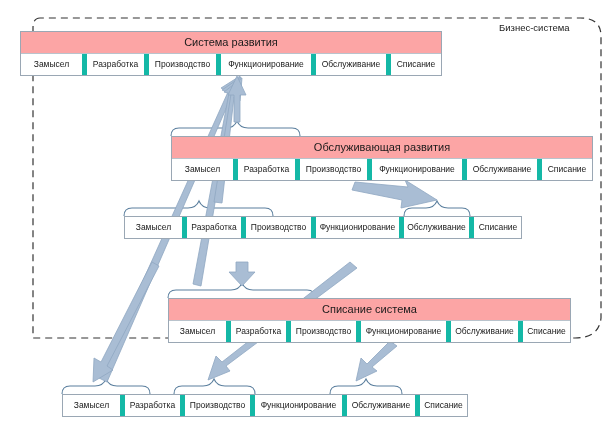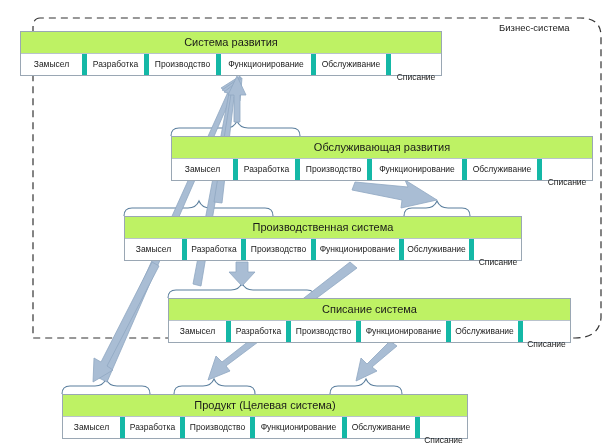--- a/index.html
+++ b/index.html
@@ -3,27 +3,27 @@
 <meta charset="utf-8">
 <style>
   html,body{margin:0;padding:0;background:#ffffff;}
   body{width:615px;height:444px;overflow:hidden;
        font-family:"Liberation Sans","DejaVu Sans",sans-serif;color:#1a1a1a;}
   #stage{position:relative;width:602px;height:444px;}
   #svg-layer{position:absolute;left:0;top:0;width:615px;height:444px;}
   .lifecycle{position:absolute;box-sizing:border-box;background:#ffffff;
              border:1px solid #9aa7b4;z-index:3;}
   .lc-title{height:21px;line-height:21px;text-align:center;font-size:11px;
-            color:#1a1a1a;border-bottom:1px solid #b9c3cc;background:#bef264;
+            color:#1a1a1a;border-bottom:1px solid #b9c3cc;background:#fca5a5;
             white-space:nowrap;overflow:hidden;}
   .lc-stages{display:flex;height:21px;}
   .lc-stage{flex:0 0 auto;box-sizing:border-box;height:21px;line-height:21px;
             text-align:center;font-size:8.5px;color:#1a1a1a;
             border-right:5px solid #14b8a6;white-space:nowrap;overflow:hidden;}
-  .lc-stage:last-child{border-right:none;margin-top:13px;}
+  .lc-stage:last-child{border-right:none;}
   .boundary-label{position:absolute;font-size:9.5px;color:#222;z-index:4;
                   white-space:nowrap;}
 </style>
 </head>
 <body>
 
 <div id="stage">
 
   <svg id="svg-layer" viewBox="0 0 615 444">
     <defs></defs>
@@ -84,21 +84,20 @@
       <div class="lc-stage" style="width:66px;">Замысел</div>
       <div class="lc-stage" style="width:62px;">Разработка</div>
       <div class="lc-stage" style="width:72px;">Производство</div>
       <div class="lc-stage" style="width:95px;">Функционирование</div>
       <div class="lc-stage" style="width:75px;">Обслуживание</div>
       <div class="lc-stage" style="width:50px;">Списание</div>
     </div>
   </div>
 
   <div class="lifecycle" style="left:124px;top:216px;width:398px;">
-    <div class="lc-title">Производственная система</div>
     <div class="lc-stages">
       <div class="lc-stage" style="width:62px;">Замысел</div>
       <div class="lc-stage" style="width:59px;">Разработка</div>
       <div class="lc-stage" style="width:70px;">Производство</div>
       <div class="lc-stage" style="width:88px;">Функционирование</div>
       <div class="lc-stage" style="width:70px;">Обслуживание</div>
       <div class="lc-stage" style="width:48px;">Списание</div>
     </div>
   </div>
 
@@ -108,21 +107,20 @@
       <div class="lc-stage" style="width:62px;">Замысел</div>
       <div class="lc-stage" style="width:60px;">Разработка</div>
       <div class="lc-stage" style="width:70px;">Производство</div>
       <div class="lc-stage" style="width:90px;">Функционирование</div>
       <div class="lc-stage" style="width:72px;">Обслуживание</div>
       <div class="lc-stage" style="width:47px;">Списание</div>
     </div>
   </div>
 
   <div class="lifecycle" style="left:62px;top:394px;width:406px;">
-    <div class="lc-title">Продукт (Целевая система)</div>
     <div class="lc-stages">
       <div class="lc-stage" style="width:62px;">Замысел</div>
       <div class="lc-stage" style="width:60px;">Разработка</div>
       <div class="lc-stage" style="width:70px;">Производство</div>
       <div class="lc-stage" style="width:92px;">Функционирование</div>
       <div class="lc-stage" style="width:73px;">Обслуживание</div>
       <div class="lc-stage" style="width:47px;">Списание</div>
     </div>
   </div>
 

